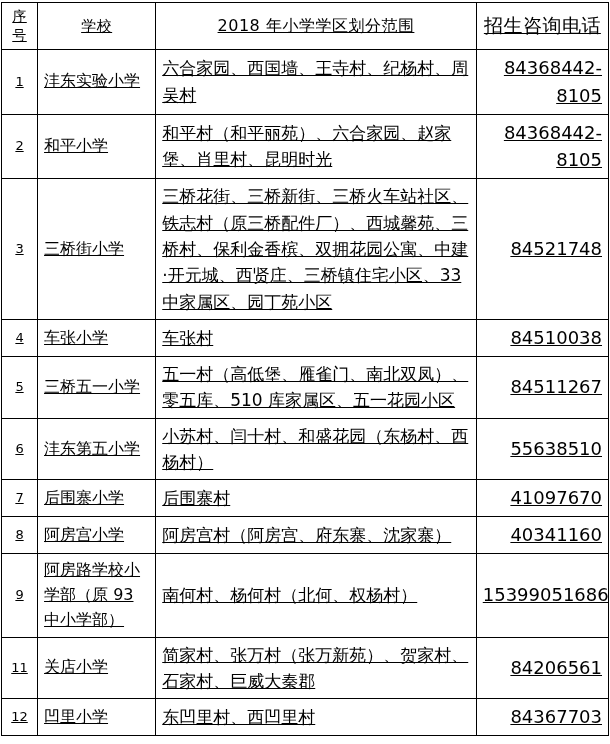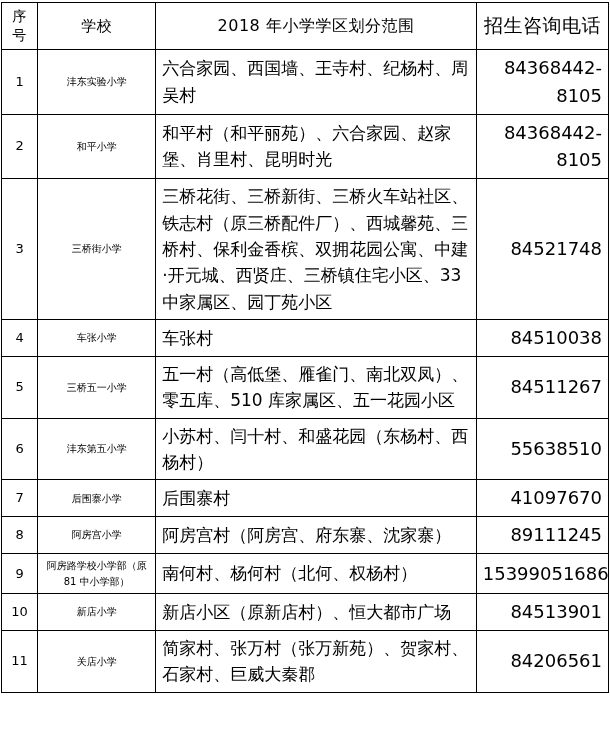--- a/index.html
+++ b/index.html
@@ -11,20 +11,21 @@
     width: 610px;
     height: 744px;
     font-family: "DejaVu Sans", sans-serif;
     color: #000000;
   }
   .sheet {
     width: 610px;
     height: 744px;
     position: relative;
     overflow: hidden;
+    text-decoration: underline;
   }
   table.zone-table {
     border-collapse: collapse;
     width: 608px;
     margin: 2px 1px 0 1px;
     table-layout: fixed;
   }
   table.zone-table td,
   table.zone-table th {
     border: 1px solid #000000;
@@ -50,22 +51,22 @@
   }
   tbody td {
     font-size: 12.5px;
     line-height: 1.55;
   }
   td.c-no {
     text-align: center;
     font-size: 13px;
   }
   td.c-school {
-    text-align: center;
-    font-size: 10px;
+    text-align: left;
+    font-size: 16px;
   }
   td.c-range {
     text-align: left;
     font-size: 17px;
   }
   td.c-phone {
     text-align: right;
     font-size: 18px;
     letter-spacing: 0px;
   }
@@ -133,35 +134,35 @@
       <tr>
         <td class="c-no">7</td>
         <td class="c-school">后围寨小学</td>
         <td class="c-range">后围寨村</td>
         <td class="c-phone">41097670</td>
       </tr>
       <tr>
         <td class="c-no">8</td>
         <td class="c-school">阿房宫小学</td>
         <td class="c-range">阿房宫村（阿房宫、府东寨、沈家寨）</td>
-        <td class="c-phone">89111245</td>
+        <td class="c-phone">40341160</td>
       </tr>
       <tr>
         <td class="c-no">9</td>
-        <td class="c-school">阿房路学校小学部（原 81 中小学部）</td>
+        <td class="c-school">阿房路学校小学部（原 93 中小学部）</td>
         <td class="c-range">南何村、杨何村（北何、权杨村）</td>
         <td class="c-phone">15399051686</td>
-      </tr>
-      <tr>
-        <td class="c-no">10</td>
-        <td class="c-school">新店小学</td>
-        <td class="c-range">新店小区（原新店村）、恒大都市广场</td>
-        <td class="c-phone">84513901</td>
       </tr>
       <tr>
         <td class="c-no">11</td>
         <td class="c-school">关店小学</td>
         <td class="c-range">简家村、张万村（张万新苑）、贺家村、石家村、巨威大秦郡</td>
         <td class="c-phone">84206561</td>
       </tr>
+      <tr>
+        <td class="c-no">12</td>
+        <td class="c-school">凹里小学</td>
+        <td class="c-range">东凹里村、西凹里村</td>
+        <td class="c-phone">84367703</td>
+      </tr>
     </tbody>
   </table>
 </div>
 
 </body></html>

